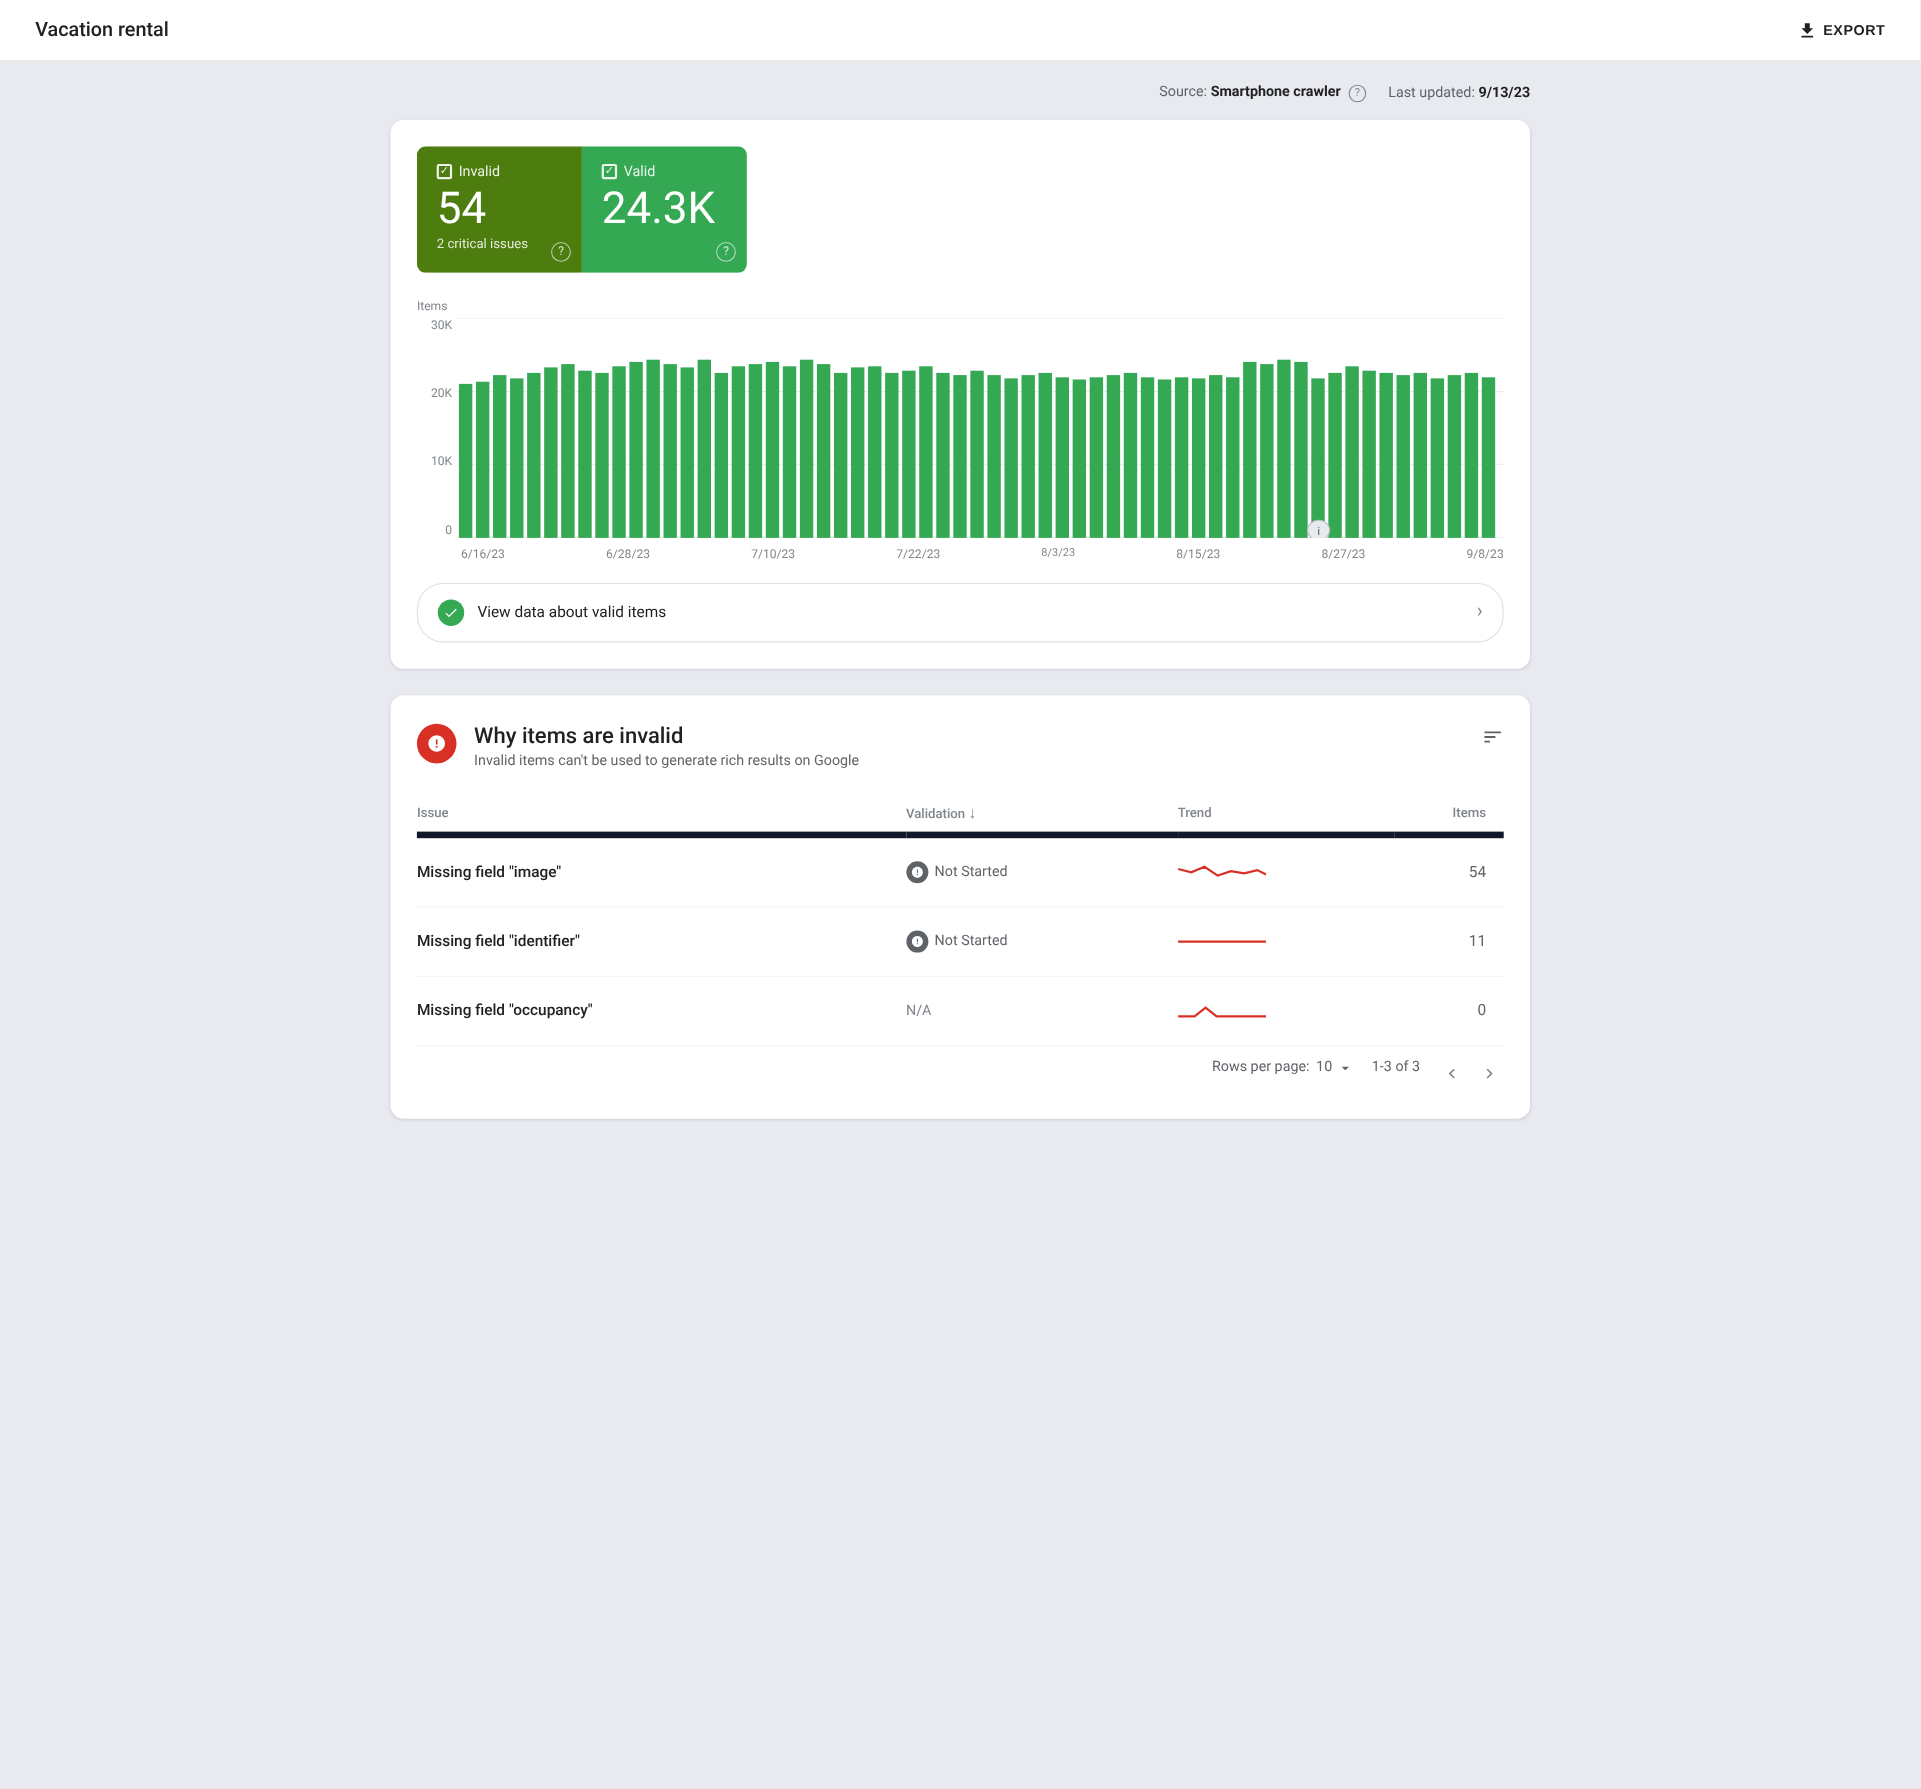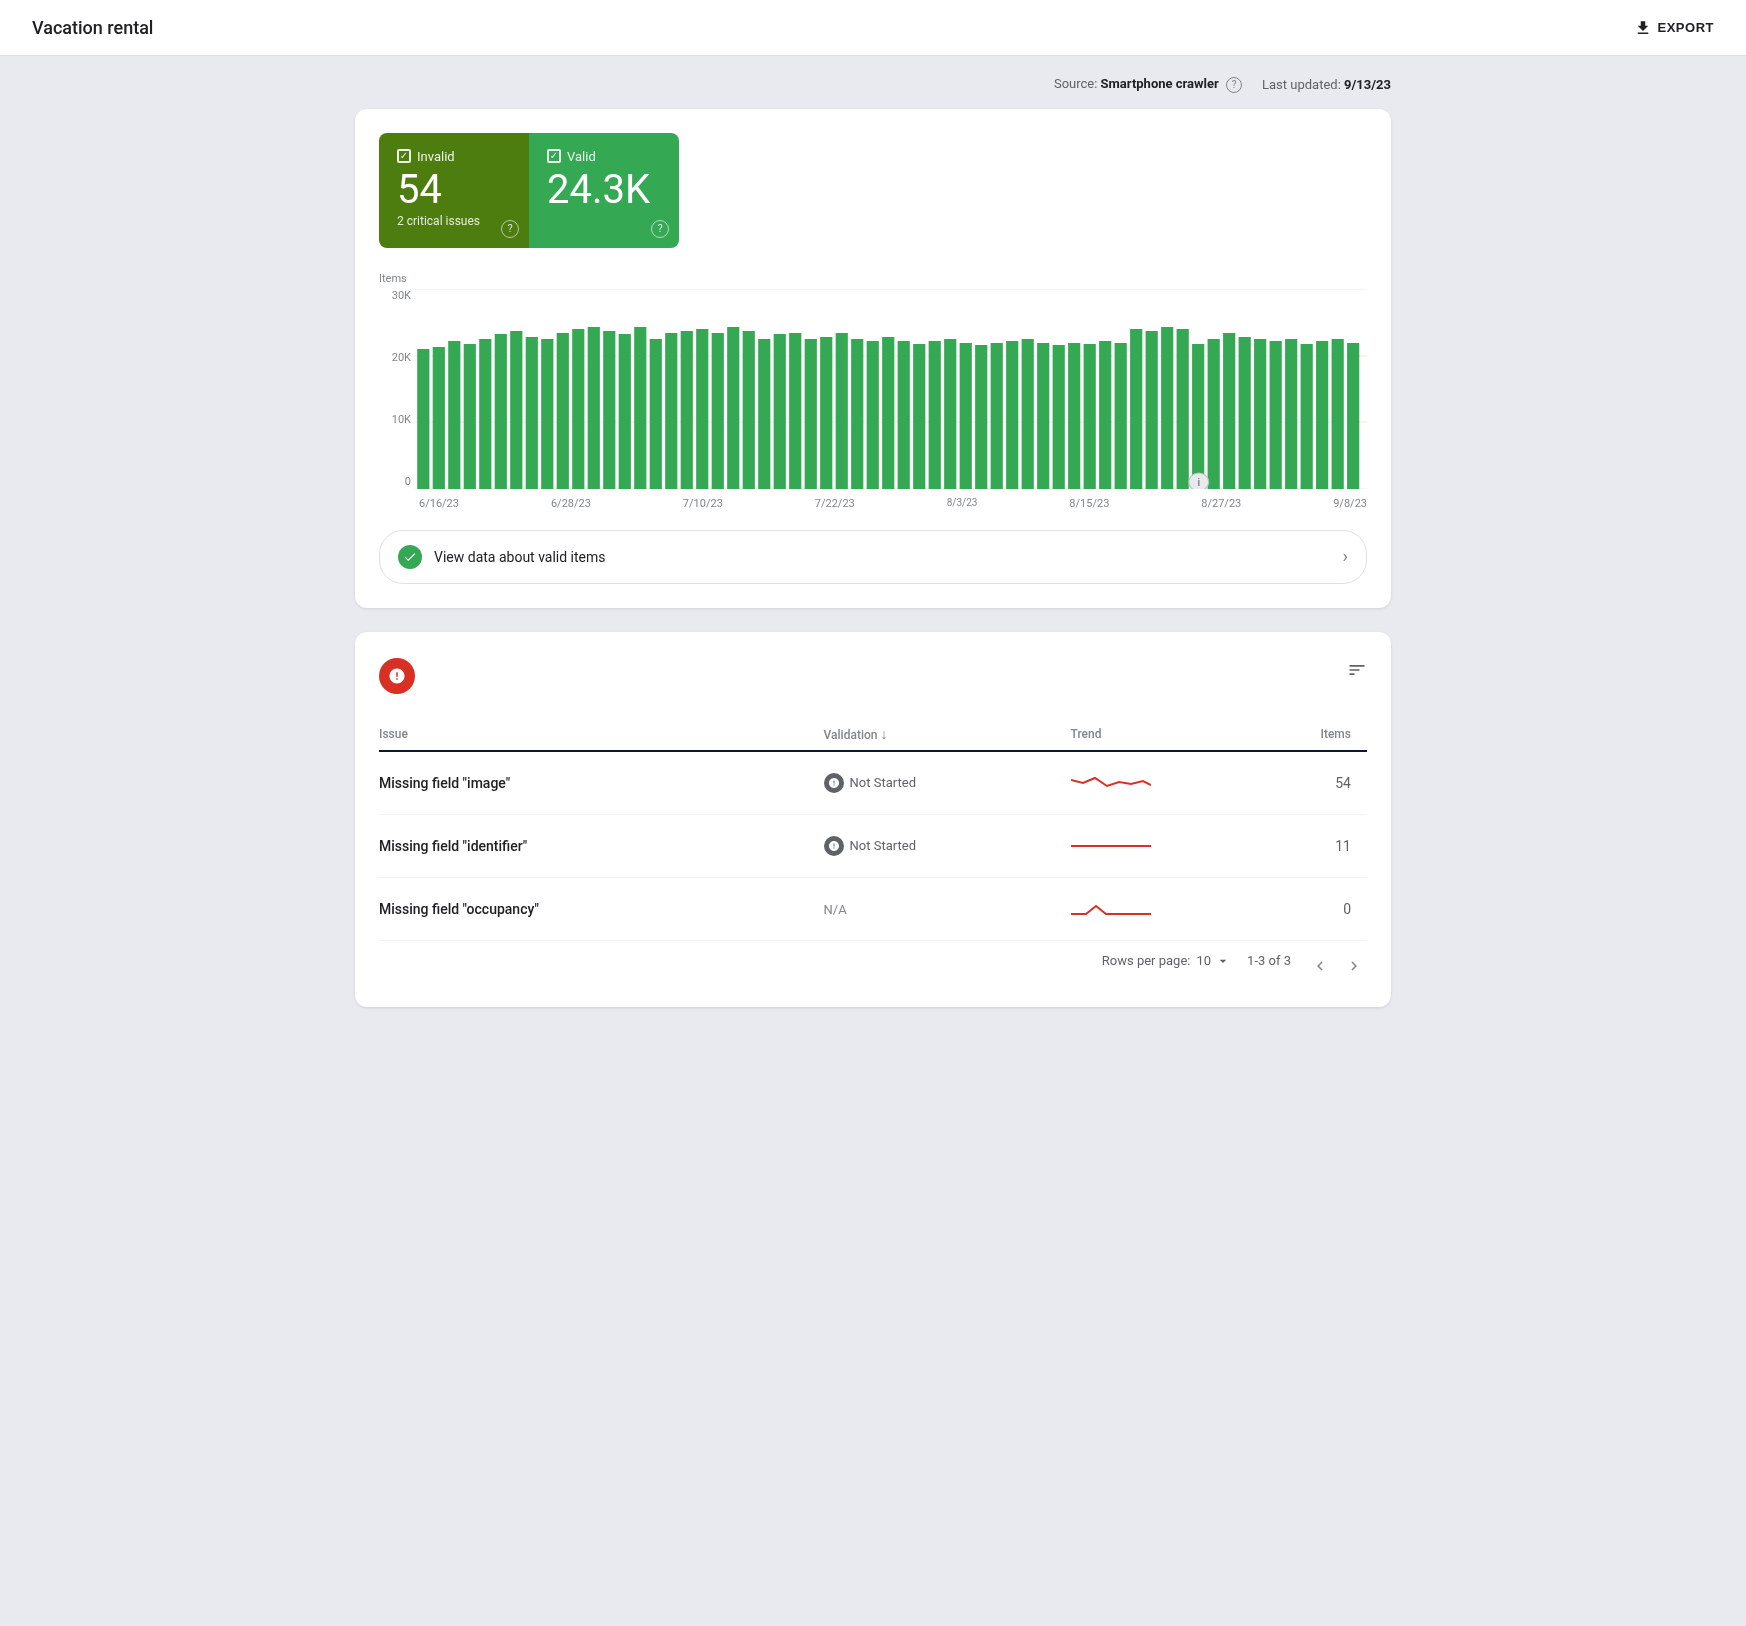--- a/index.html
+++ b/index.html
@@ -190,21 +190,21 @@
     .section-title { font-size: 20px; font-weight: 500; color: #202124; margin-bottom: 4px; }
     .section-subtitle { font-size: 13px; color: #5f6368; }
     .filter-icon { color: #5f6368; cursor: pointer; font-size: 18px; margin-top: 4px; }
     .table { width: 100%; border-collapse: collapse; }
     .table th {
       text-align: left;
       font-size: 12px;
       color: #80868b;
       font-weight: 500;
       padding: 8px 16px 8px 0;
-      border-bottom: 2px solid #0f172a;
+      border-bottom: 6px solid #0f172a;
     }
     .table th.right { text-align: right; }
     .table td {
       padding: 16px 16px 16px 0;
       border-bottom: 1px solid #f1f3f4;
       font-size: 14px;
       color: #202124;
     }
     .table td.right { text-align: right; color: #5f6368; }
     .table tr:last-child td { border-bottom: none; }
@@ -433,20 +433,24 @@
 
   <div class="card">
 
     <div class="section-header">
       <div class="section-header-left">
         <div class="red-exclamation">
           <svg width="18" height="18" viewBox="0 0 24 24" fill="white">
             <path d="M12 2C6.48 2 2 6.48 2 12s4.48 10 10 10 10-4.48 10-10S17.52 2 12 2zm1 15h-2v-2h2v2zm0-4h-2V7h2v6z"></path>
           </svg>
         </div>
+        <div>
+          <div class="section-title">Why items are invalid</div>
+          <div class="section-subtitle">Invalid items can't be used to generate rich results on Google</div>
+        </div>
       </div>
       <div class="filter-icon">
         <svg width="20" height="20" viewBox="0 0 24 24" fill="#5f6368">
           <path d="M3 18h6v-2H3v2zM3 6v2h18V6H3zm0 7h12v-2H3v2z"></path>
         </svg>
       </div>
     </div>
 
     <table class="table">
       <thead>

